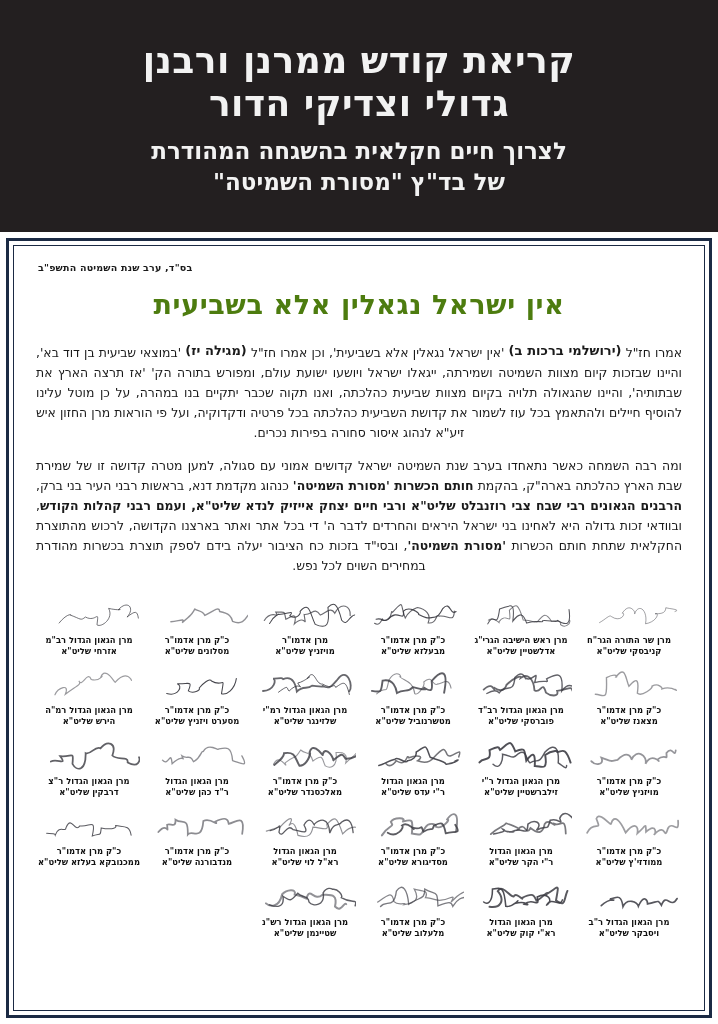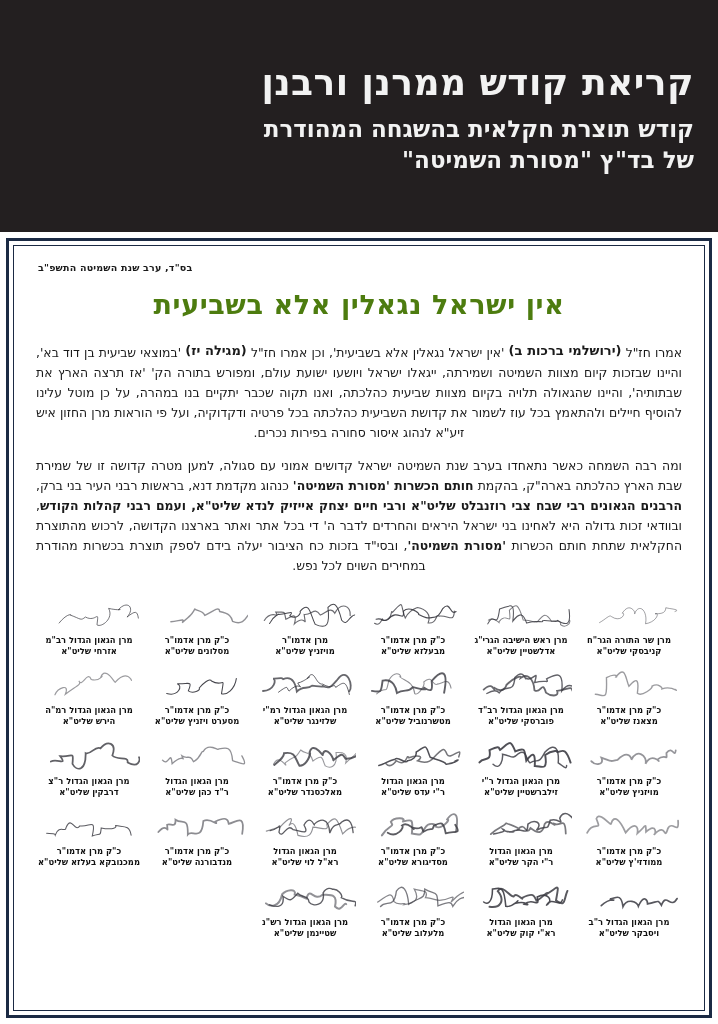--- a/index.html
+++ b/index.html
@@ -8,21 +8,21 @@
     width:718px;height:1024px;overflow:hidden;
     font-family:"DejaVu Sans","Liberation Sans",sans-serif;
     color:#111;
   }
   .poster{width:718px;height:1024px;position:relative;background:#fff;box-sizing:border-box;}
 
   
   .banner{
     position:absolute;left:0;top:0;width:718px;height:232px;
     background:#231f20;color:#f2f2f2;
-    display:flex;flex-direction:column;align-items:flex-start;justify-content:center;
+    display:flex;flex-direction:column;align-items:center;justify-content:center;
     text-align:center;box-sizing:border-box;padding:14px 24px 10px 24px;
   }
   .banner-l1{font-size:36px;font-weight:bold;line-height:1.16;letter-spacing:.5px;}
   .banner-l2{font-size:36px;font-weight:bold;line-height:1.16;letter-spacing:.5px;margin-top:2px;}
   .banner-l3{font-size:23px;font-weight:bold;line-height:1.22;margin-top:12px;}
   .banner-l4{font-size:23px;font-weight:bold;line-height:1.22;margin-top:3px;}
 
   
   .frame-outer{
     position:absolute;left:6px;top:238px;width:706px;height:780px;
@@ -71,21 +71,22 @@
     color:#111;margin-top:2px;white-space:pre-line;
   }
 </style>
 </head>
 <body>
 
 <div class="poster">
 
   <div class="banner">
     <div class="banner-l1">קריאת קודש ממרנן ורבנן</div>
-    <div class="banner-l3">קודש תוצרת חקלאית בהשגחה המהודרת</div>
+    <div class="banner-l2">גדולי וצדיקי הדור</div>
+    <div class="banner-l3">לצרוך חיים חקלאית בהשגחה המהודרת</div>
     <div class="banner-l4">של בד"ץ "מסורת השמיטה"</div>
   </div>
 
   <div class="frame-outer">
     <div class="frame-inner">
 
       <div class="bsd">בס"ד, ערב שנת השמיטה התשפ"ב</div>
 
       <div class="doc-title">אין ישראל נגאלין אלא בשביעית</div>
 

